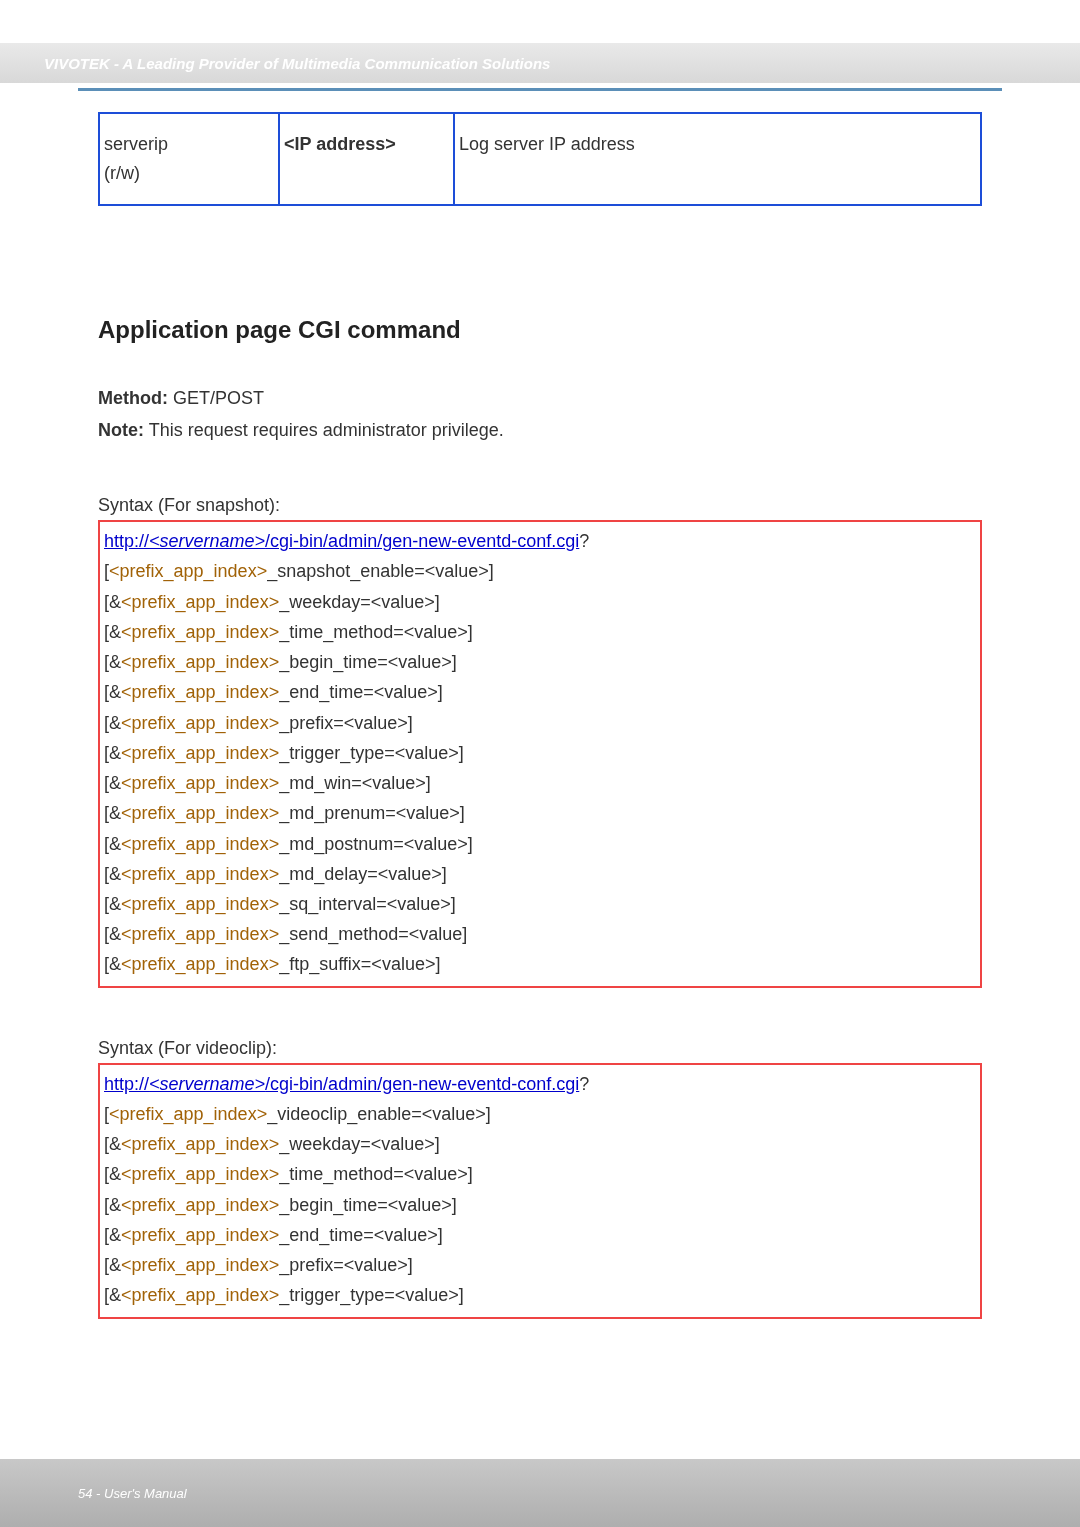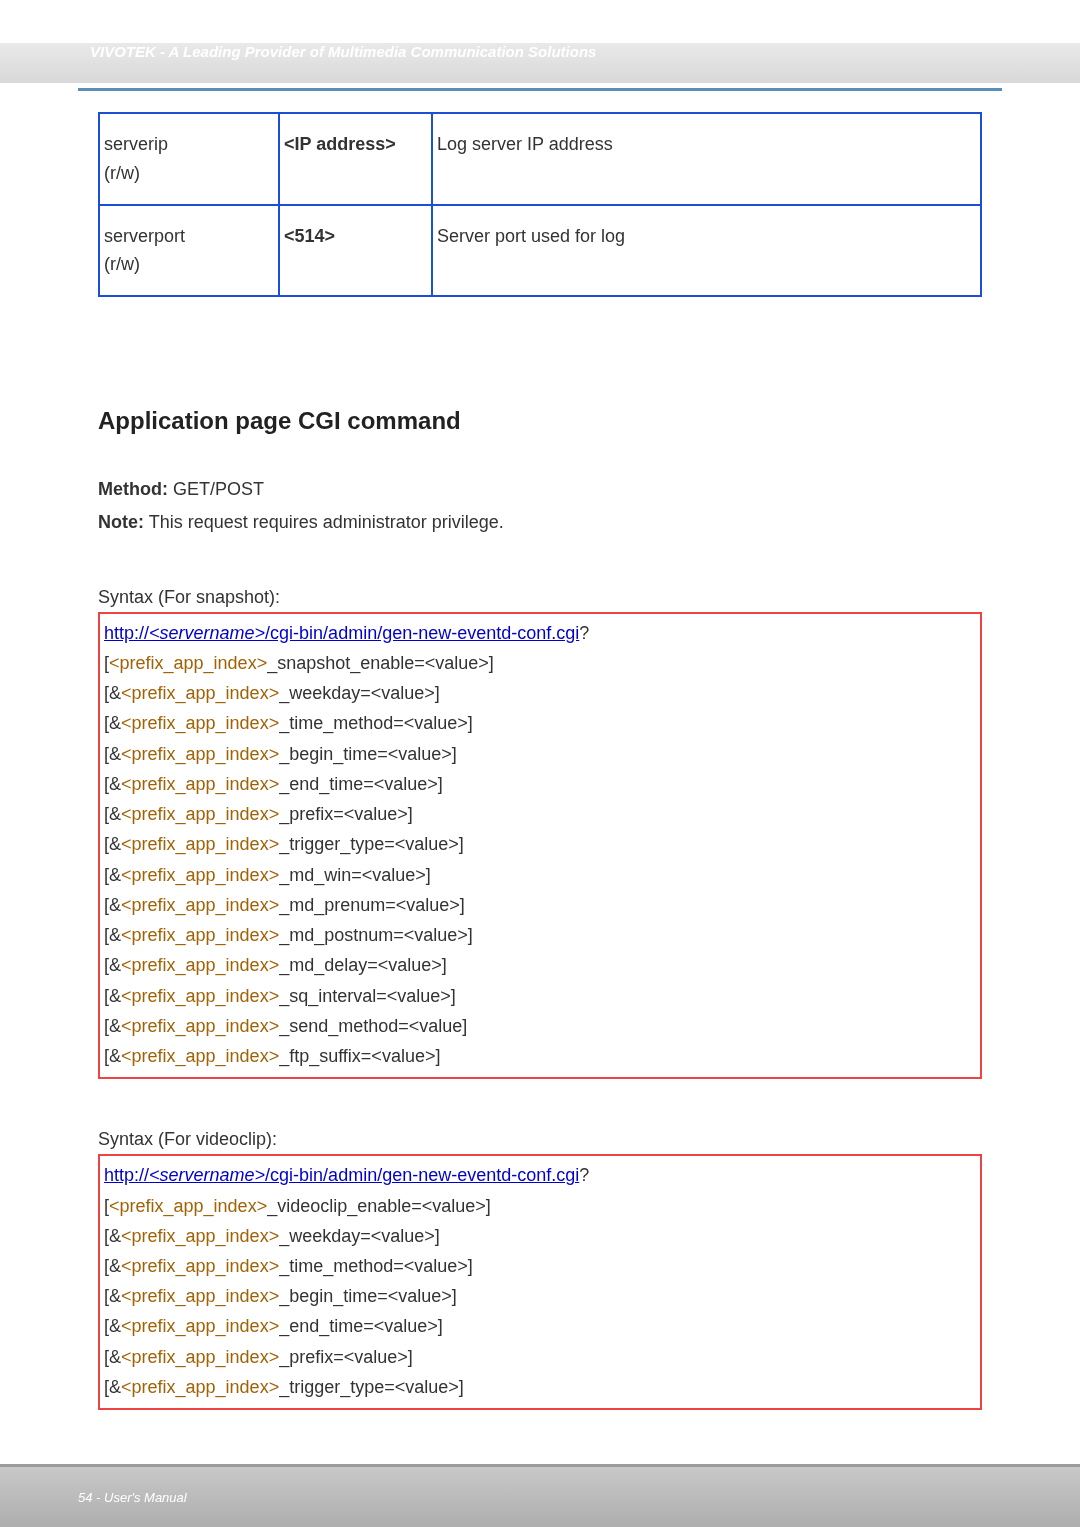--- a/index.html
+++ b/index.html
@@ -10,23 +10,23 @@
     font-family: Verdana, Geneva, sans-serif;
     position: relative;
   }
   .header-band {
     position: absolute;
     top: 43px;
     left: 0;
     right: 0;
     height: 40px;
     background: linear-gradient(to bottom, #e9e9e9 0%, #d8d8d8 100%);
-    padding-left: 90px;
+    padding-left: 44px;
     display: flex;
-    align-items: flex-start;
+    align-items: center;
   }
   .header-text {
     font-style: italic;
     font-weight: bold;
     font-size: 15px;
     color: #fff;
     font-family: Arial, sans-serif;
   }
   .top-line {
     position: absolute;
@@ -48,21 +48,21 @@
     font-size: 18px;
     color: #333;
   }
   table.param-table td {
     border: 2px solid #1d4ed8;
     padding: 16px 4px;
     vertical-align: top;
     line-height: 1.6;
   }
   .col1 { width: 180px; }
-  .col2 { width: 153px; font-weight: bold; }
+  .col2 { width: 175px; font-weight: bold; }
   .col3 { }
   .rw { display: block; }
 
   h2.section-title {
     font-size: 24px;
     font-weight: bold;
     color: #222;
     margin-top: 110px;
     margin-bottom: 40px;
     font-family: Verdana, sans-serif;
@@ -93,21 +93,21 @@
   }
   .syntax-box a .ital { font-style: italic; }
   .pindex { color: #a16207; }
   .questmark { color: #333; text-decoration: none; }
 
   .footer-band {
     position: absolute;
     bottom: 0;
     left: 0;
     right: 0;
-    height: 60px;
+    height: 68px;
     background: linear-gradient(to bottom, #c8c8c8 0%, #aeaeae 100%);
     display: flex;
     align-items: center;
     padding-left: 78px;
   }
   .footer-text {
     font-style: italic;
     font-size: 13px;
     color: #fff;
     font-family: Arial, sans-serif;
@@ -132,28 +132,20 @@
 
   <table class="param-table">
     <tbody>
       <tr>
         <td class="col1">
           <span>serverip</span>
           <span class="rw">(r/w)</span>
         </td>
         <td class="col2"><span>&lt;IP address&gt;</span></td>
         <td class="col3"><span>Log server IP address</span></td>
-      </tr>
-      <tr>
-        <td class="col1">
-          <span>serverport</span>
-          <span class="rw">(r/w)</span>
-        </td>
-        <td class="col2"><span>&lt;514&gt;</span></td>
-        <td class="col3"><span>Server port used for log</span></td>
       </tr>
     </tbody>
   </table>
 
   <h2 class="section-title">Application page CGI command</h2>
 
   <p class="note-line">
     <span class="bold">Method:</span><span> GET/POST</span>
   </p>
   <p class="note-line">

